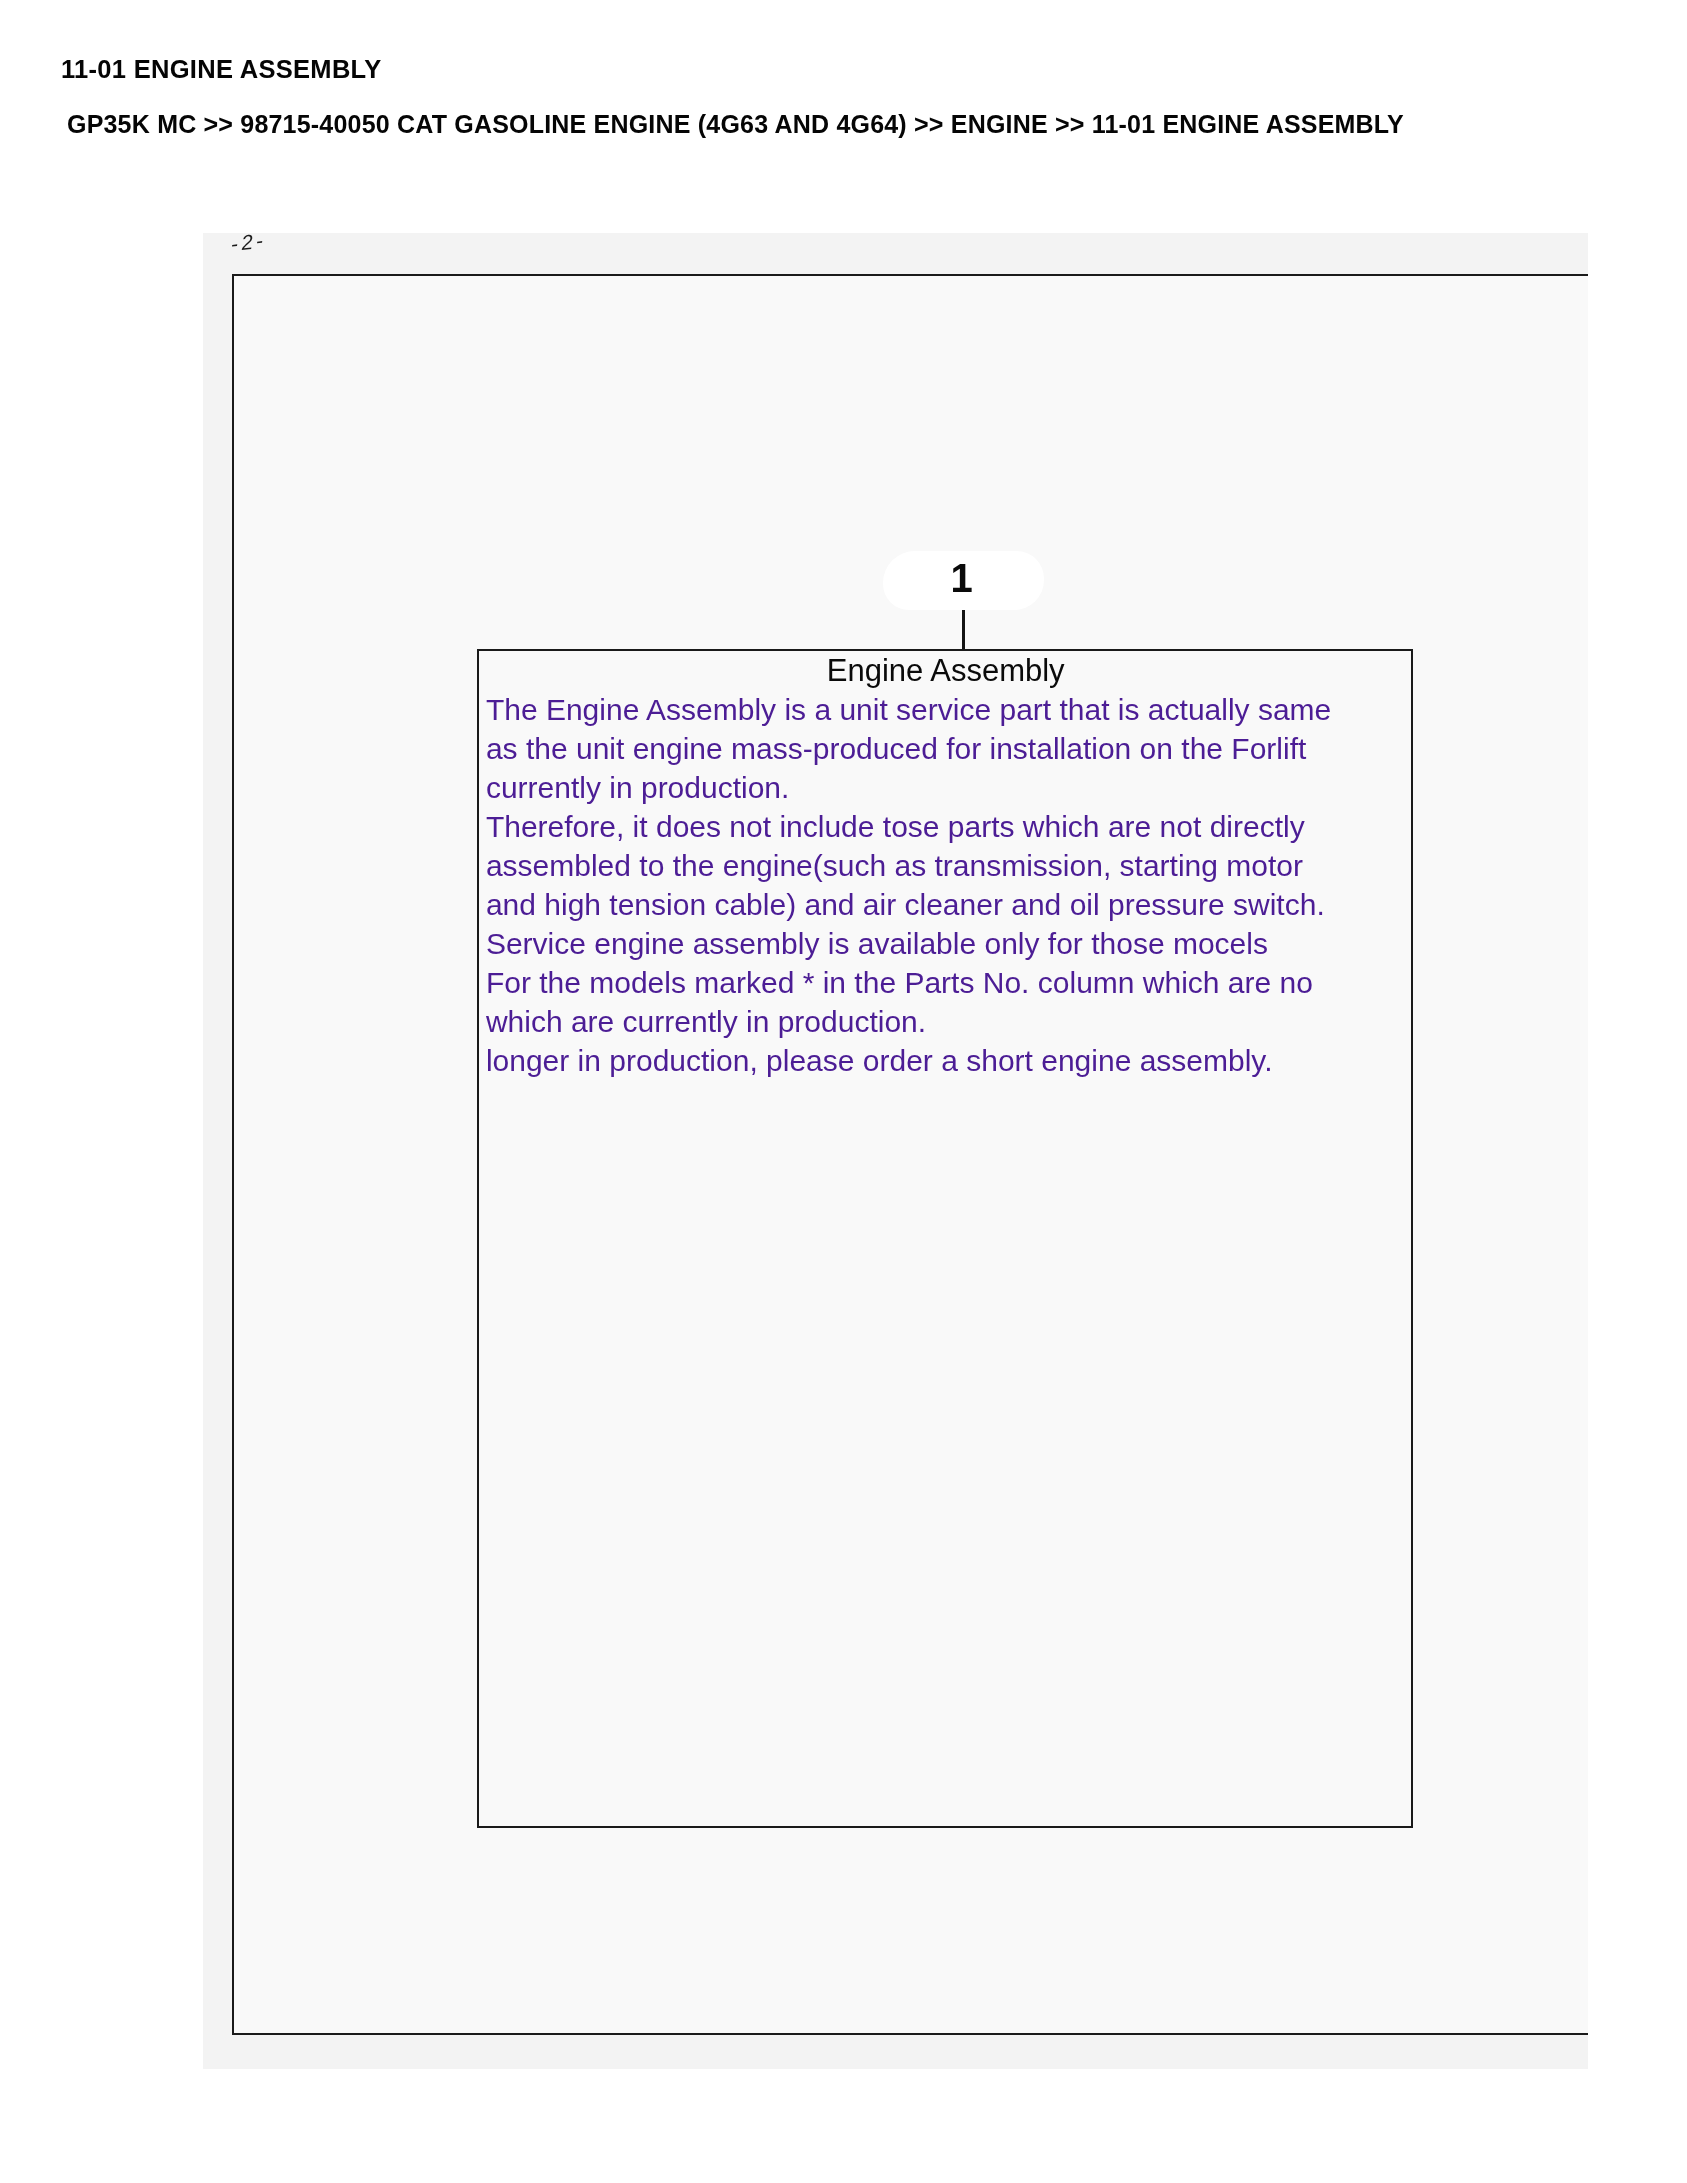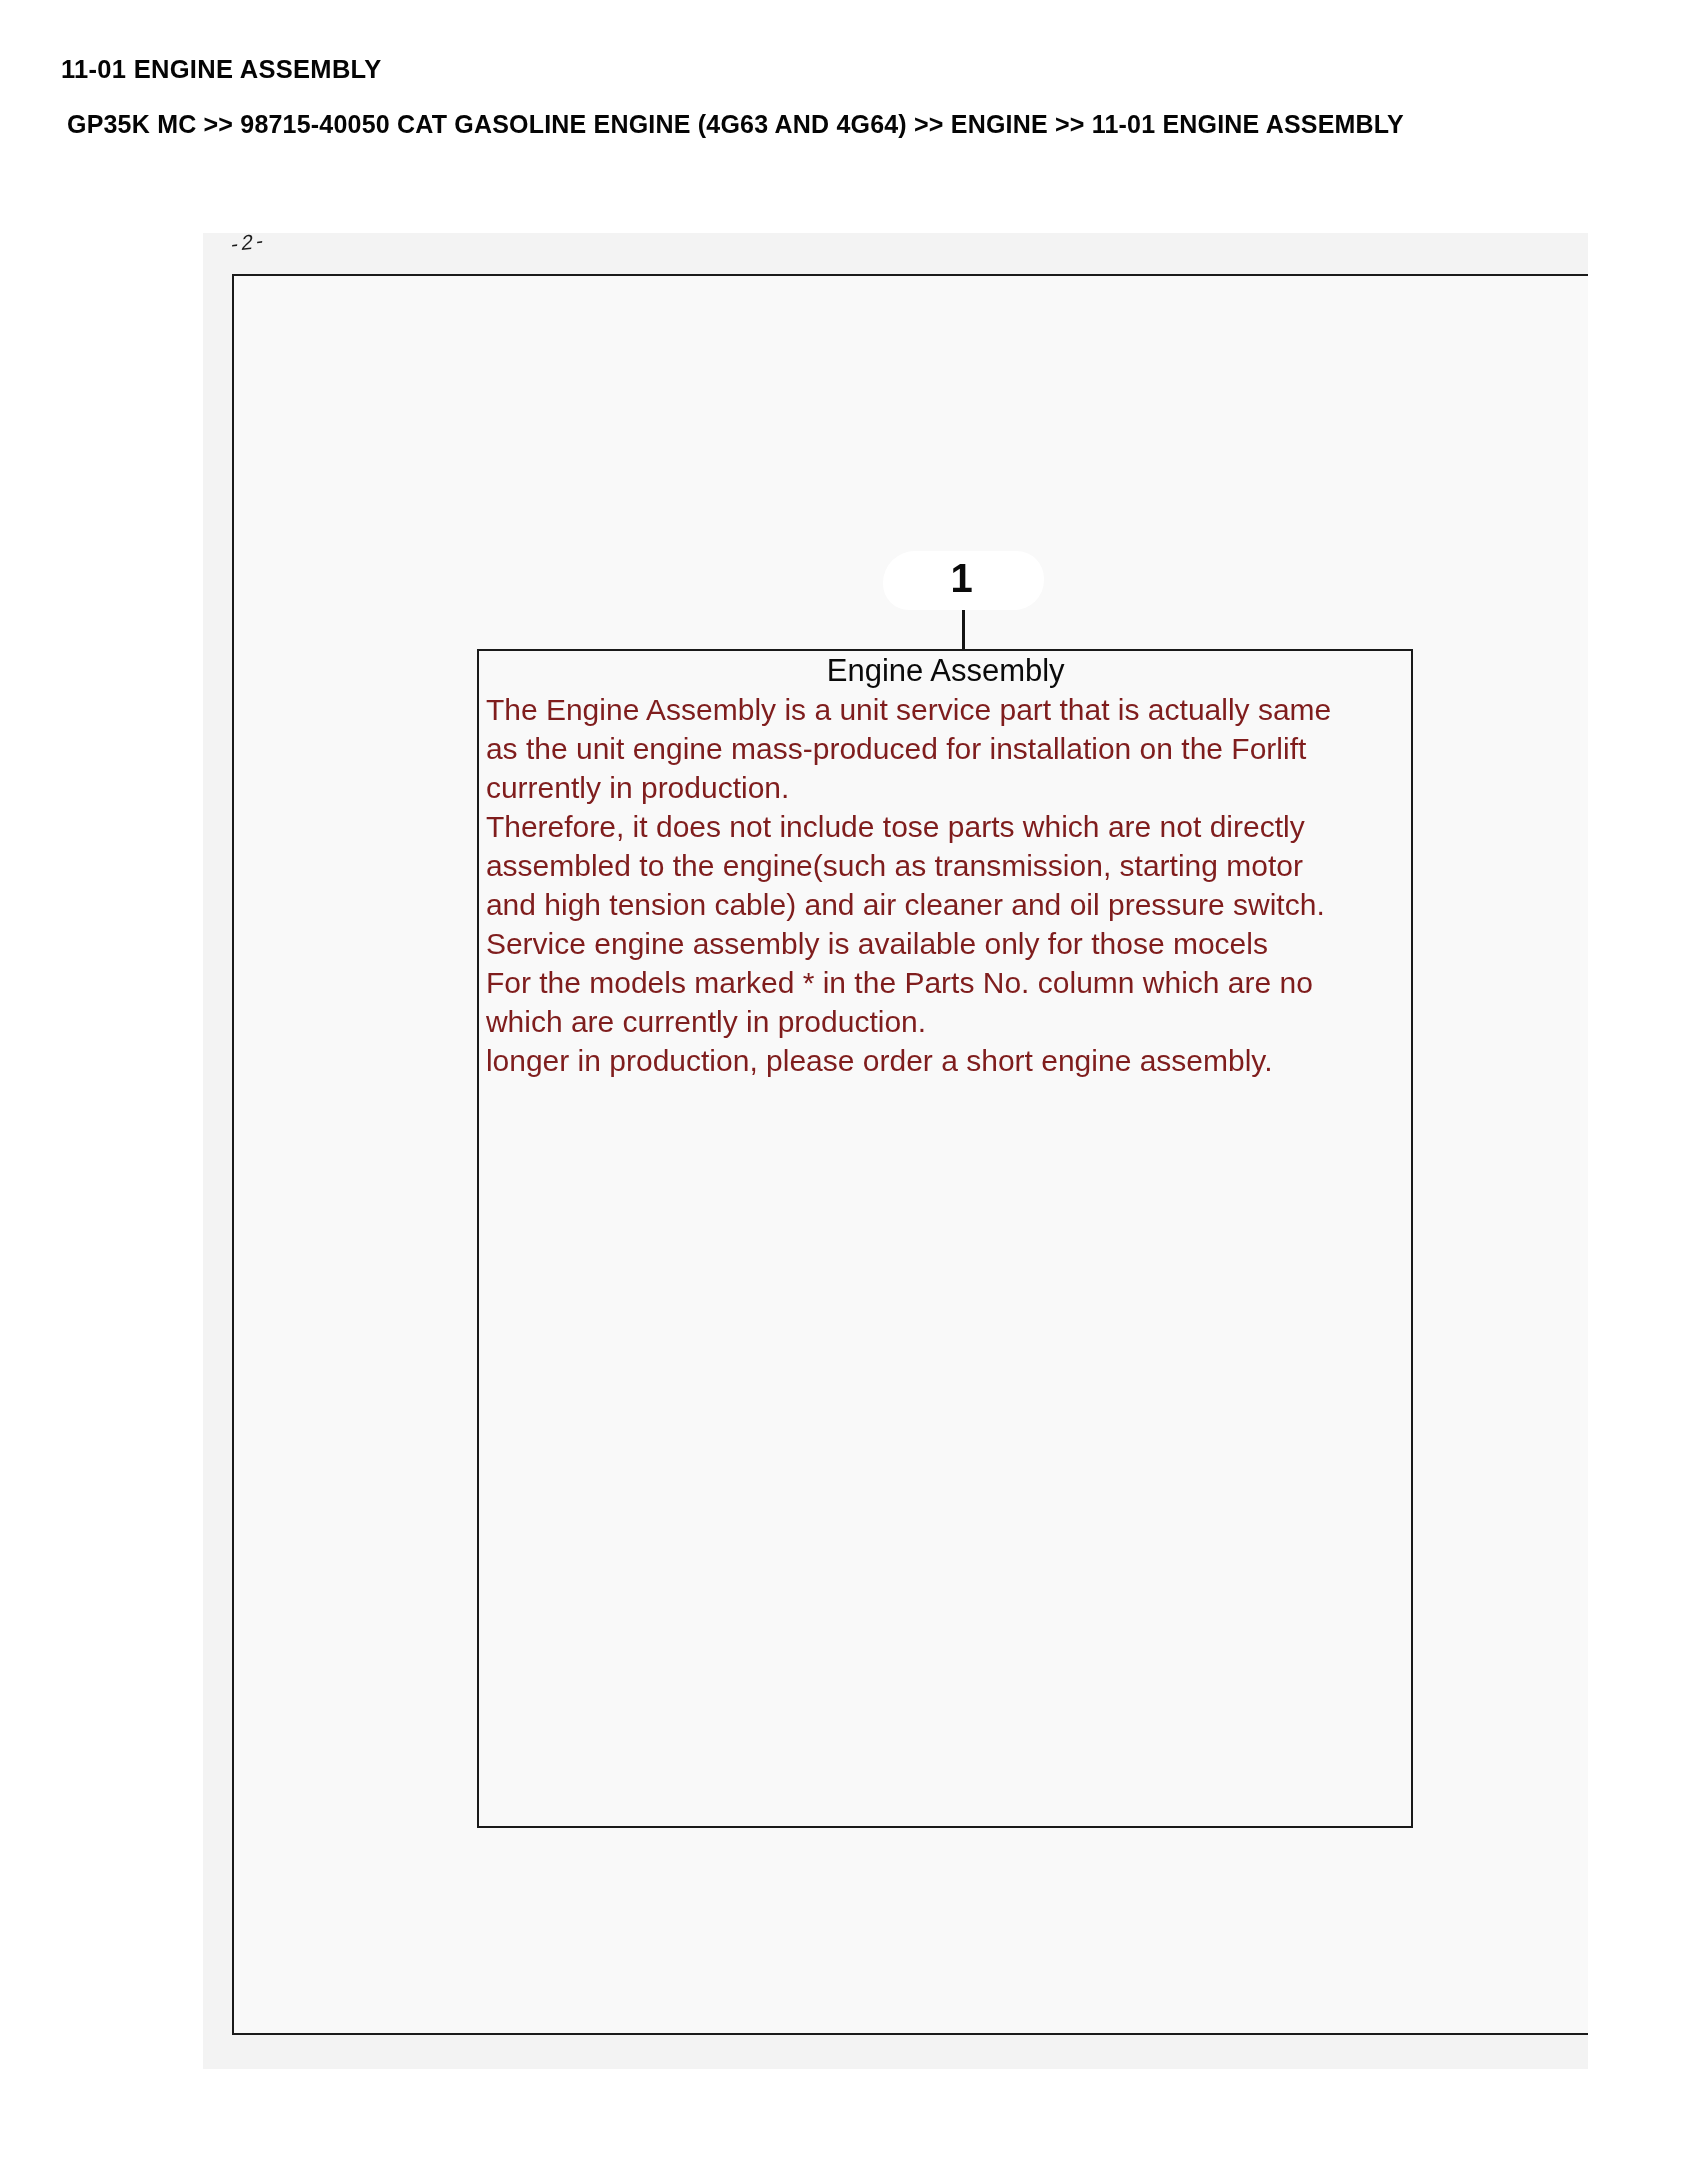--- a/index.html
+++ b/index.html
@@ -122,21 +122,21 @@
     font-size: 31px;
     line-height: 39px;
     text-align: center;
     white-space: nowrap;
     color: #0a0a0a;
   }
   .box-line {
     font-size: 30px;
     line-height: 39px;
     white-space: nowrap;
-    color: #7f1d1d;
+    color: #4c1d95;
   }
 </style>
 </head>
 <body>
 
 <div class="root">
 
   <div class="section-title">11-01 ENGINE ASSEMBLY</div>
 
   <div class="breadcrumb">GP35K MC &gt;&gt; 98715-40050 CAT GASOLINE ENGINE (4G63 AND 4G64) &gt;&gt; ENGINE &gt;&gt; 11-01 ENGINE ASSEMBLY</div>

